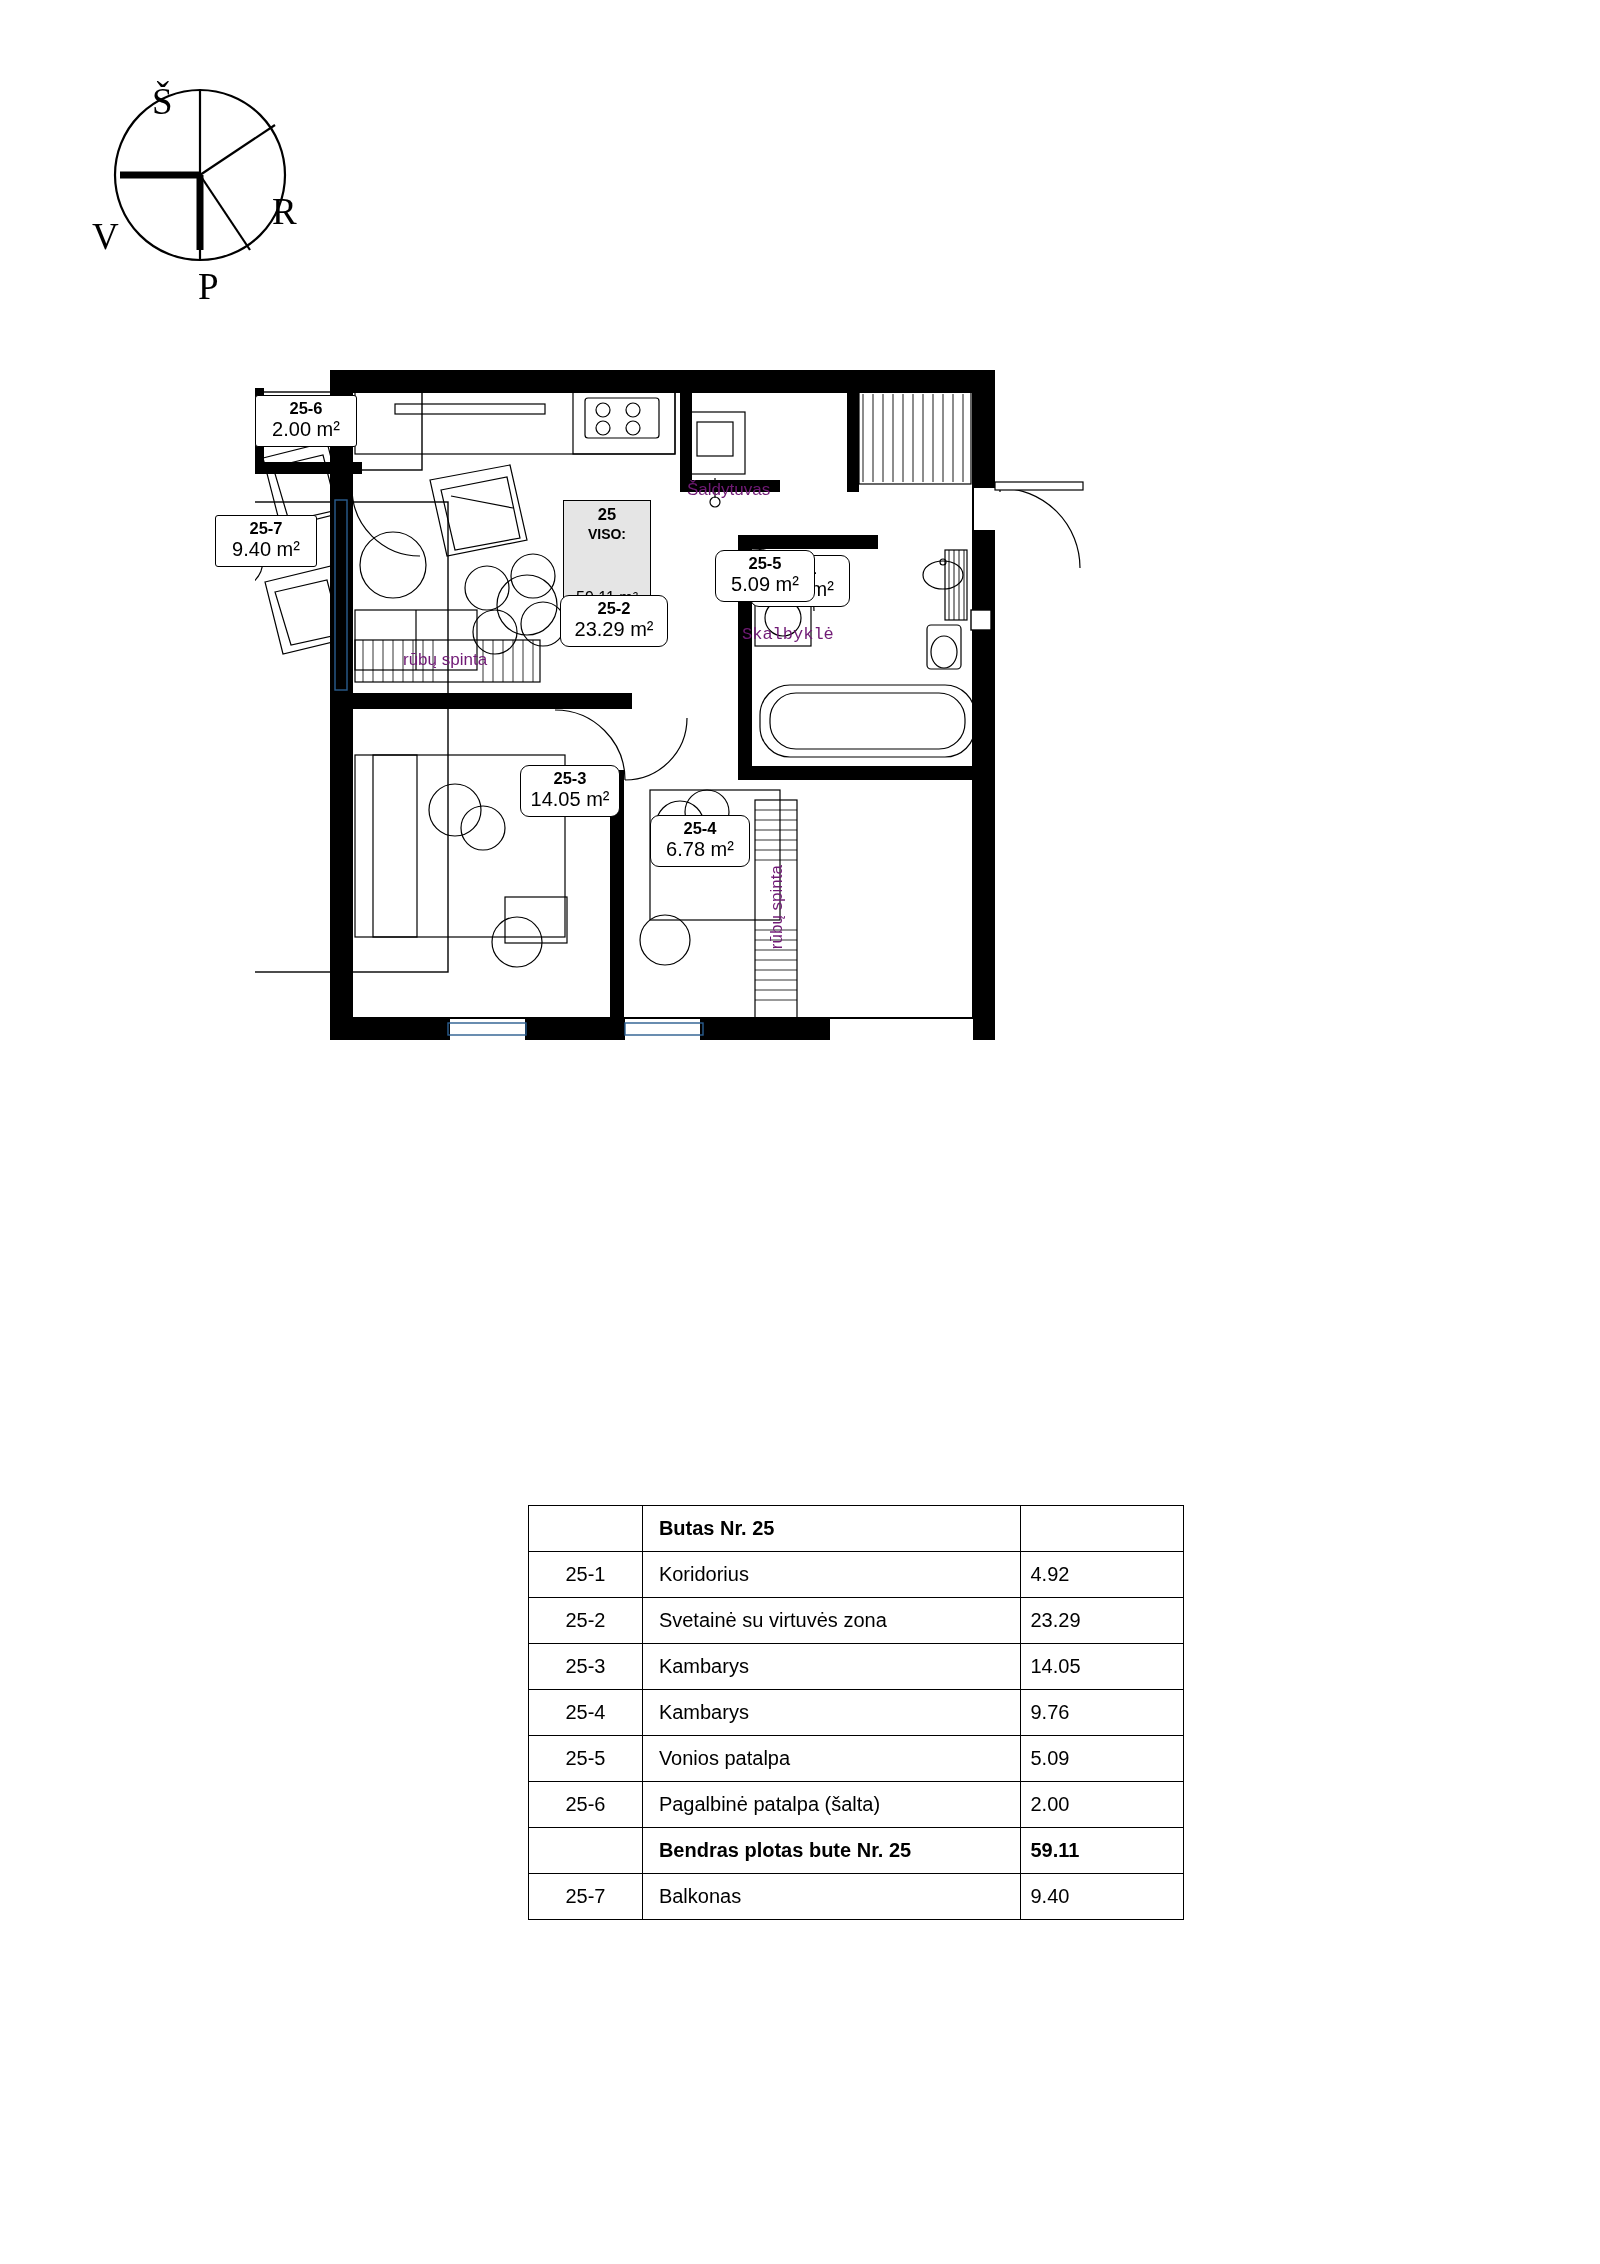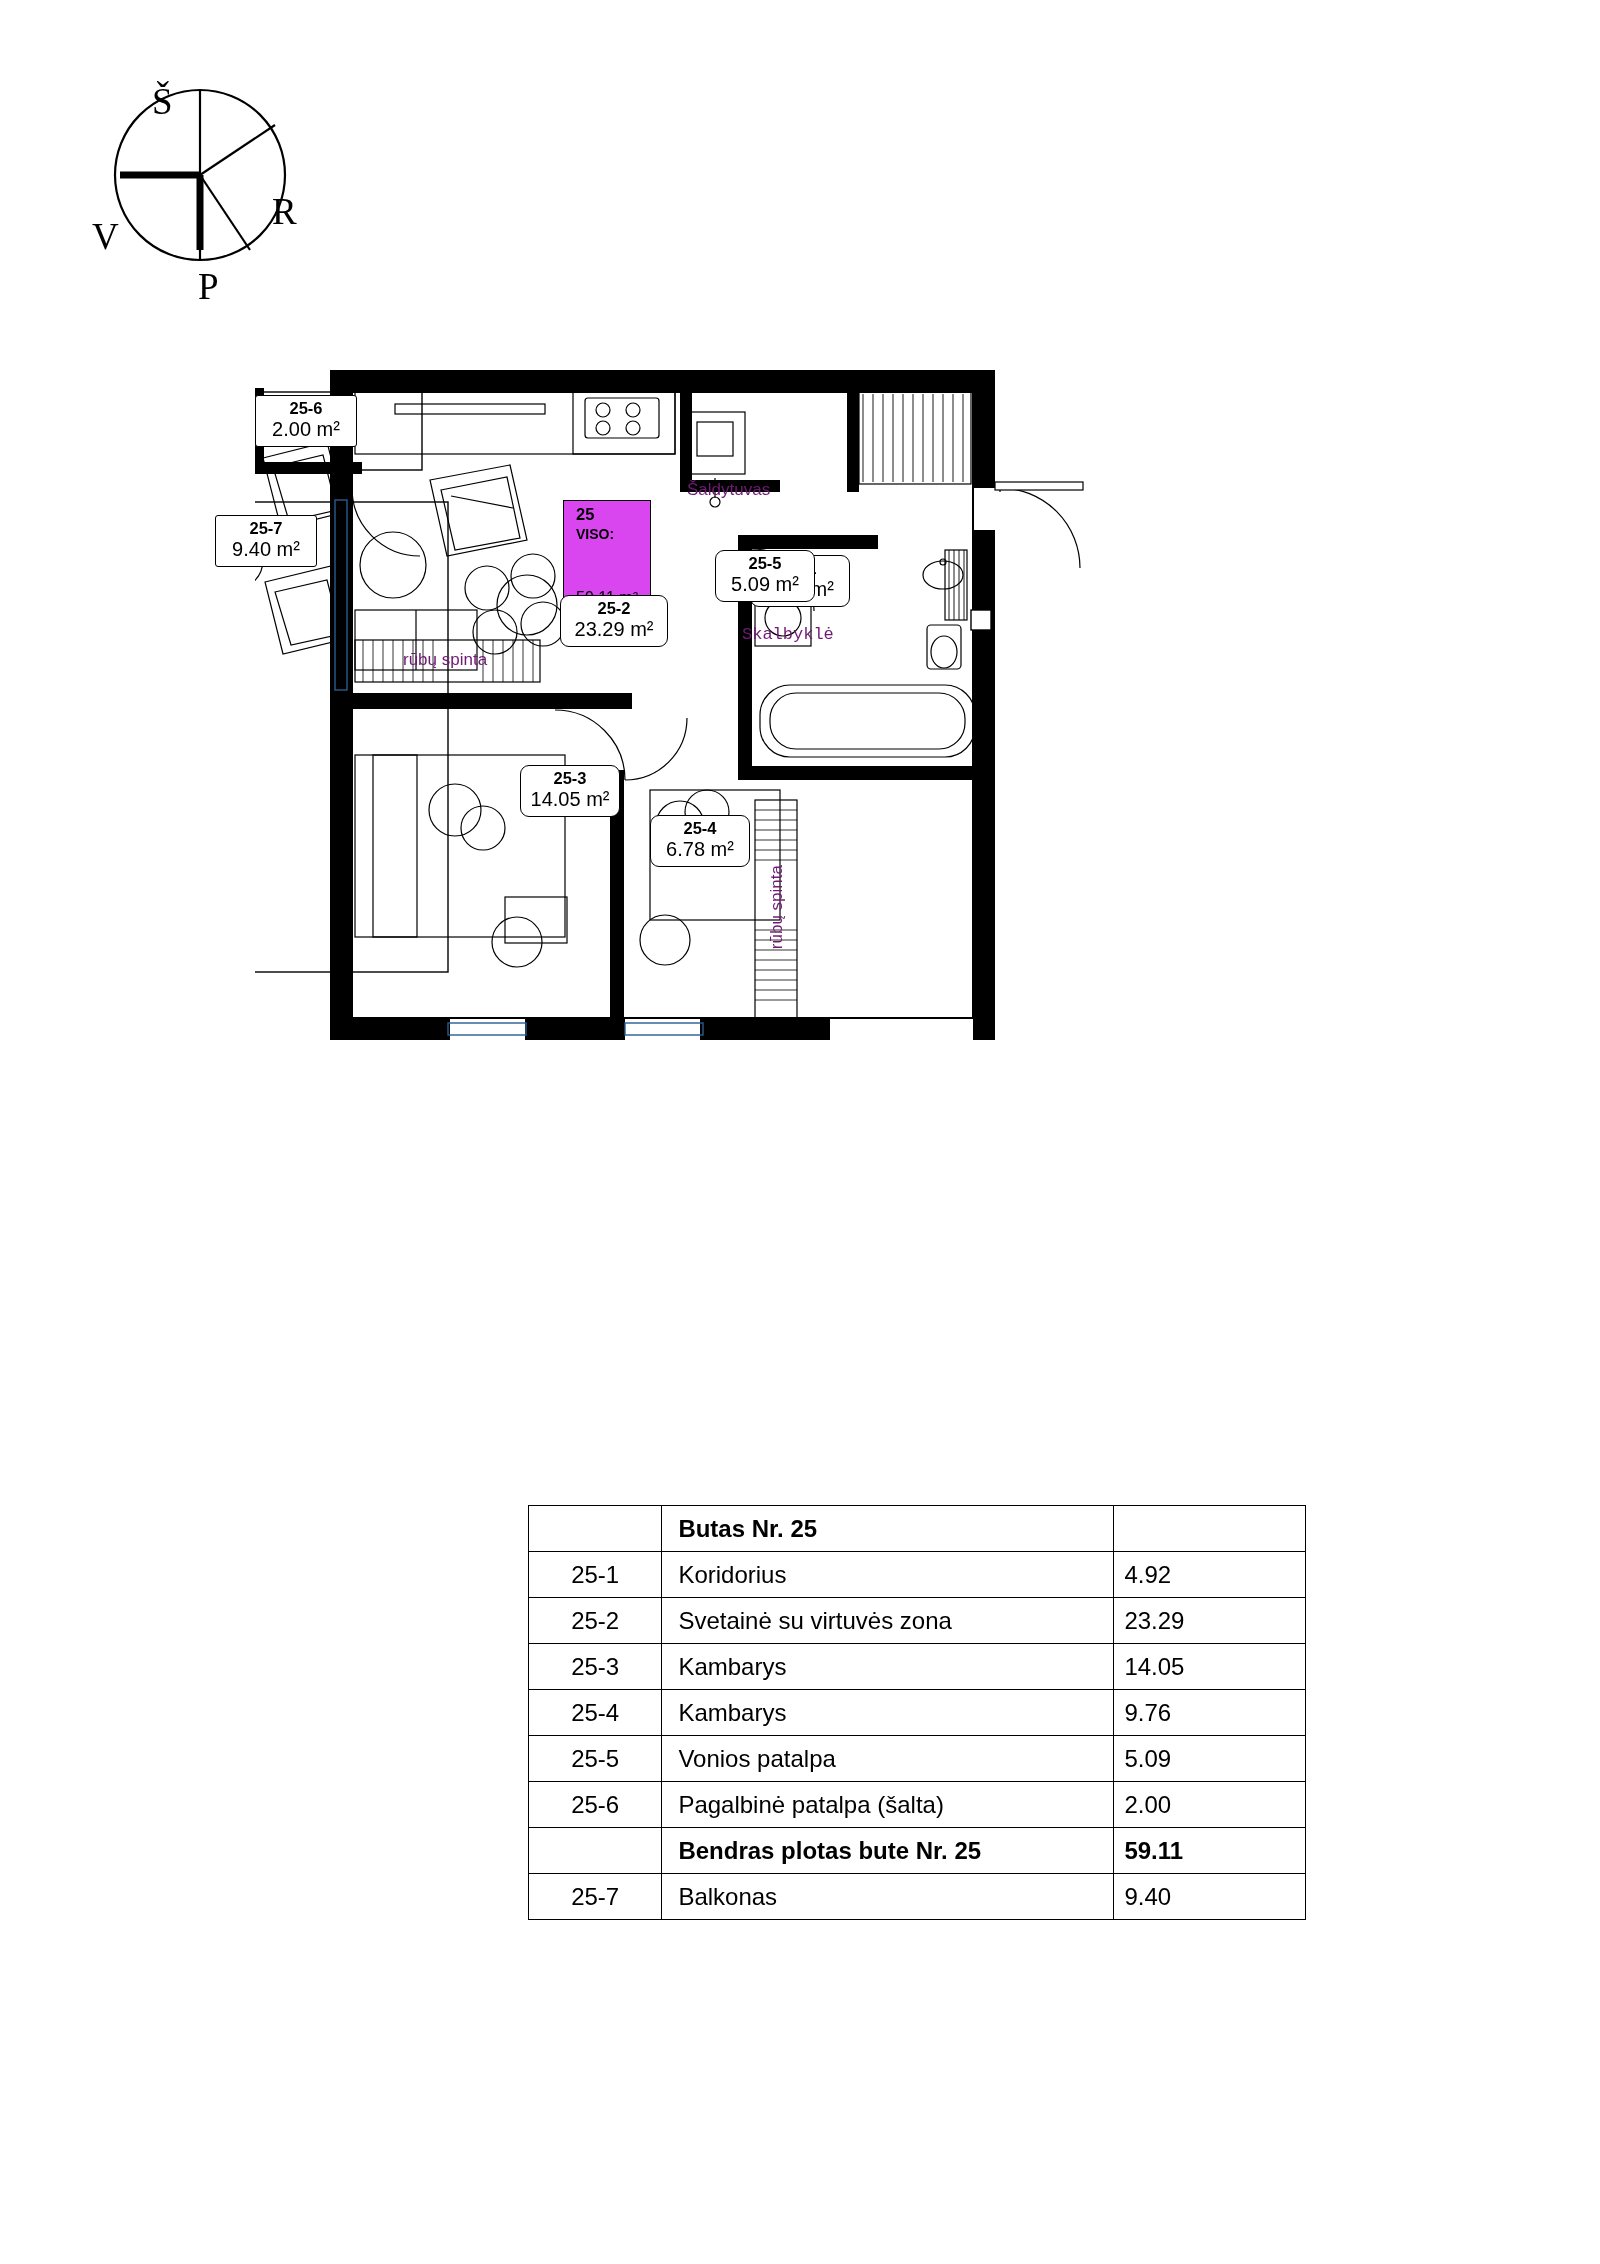--- a/index.html
+++ b/index.html
@@ -64,22 +64,22 @@
     white-space: nowrap;
   }
   .tag .code { font-weight: bold; font-size: 16.5px; display: block; }
   .tag .area { font-size: 20px; display: block; }
   .tag-sq {
     border-radius: 3px;
   }
   .tag-total {
     position: absolute;
     border: 1.6px solid #000;
-    background: #d946ef;
-    text-align: left;
+    background: #e5e5e5;
+    text-align: center;
     font-size: 16.5px;
     line-height: 1.3;
     padding: 3px 12px 4px 12px;
     white-space: nowrap;
   }
   .tag-total .t1 { font-weight: bold; display: block; }
   .tag-total .t2 { display: block; font-size: 14px; font-weight: bold; }
   .tag-total .t3 { display: block; font-size: 16px; margin-top: 44px; }
 
   .furn-label {
@@ -91,23 +91,23 @@
   .furn-label.vertical {
     writing-mode: vertical-rl;
     transform: rotate(180deg);
   }
 
   
   #area-table {
     position: absolute;
     left: 528px;
     top: 1505px;
-    width: 778px;
+    width: 656px;
     border-collapse: collapse;
-    font-size: 24px;
+    font-size: 20px;
   }
   #area-table td {
     border: 1.7px solid #000;
     padding: 7px 10px;
     height: 31px;
   }
   #area-table td.c-code { width: 105px; text-align: center; }
   #area-table td.c-name { width: 400px; text-align: left; padding-left: 16px; }
   #area-table td.c-val  { width: 160px; text-align: left; }
   #area-table tr.head td.c-name { font-weight: bold; }

